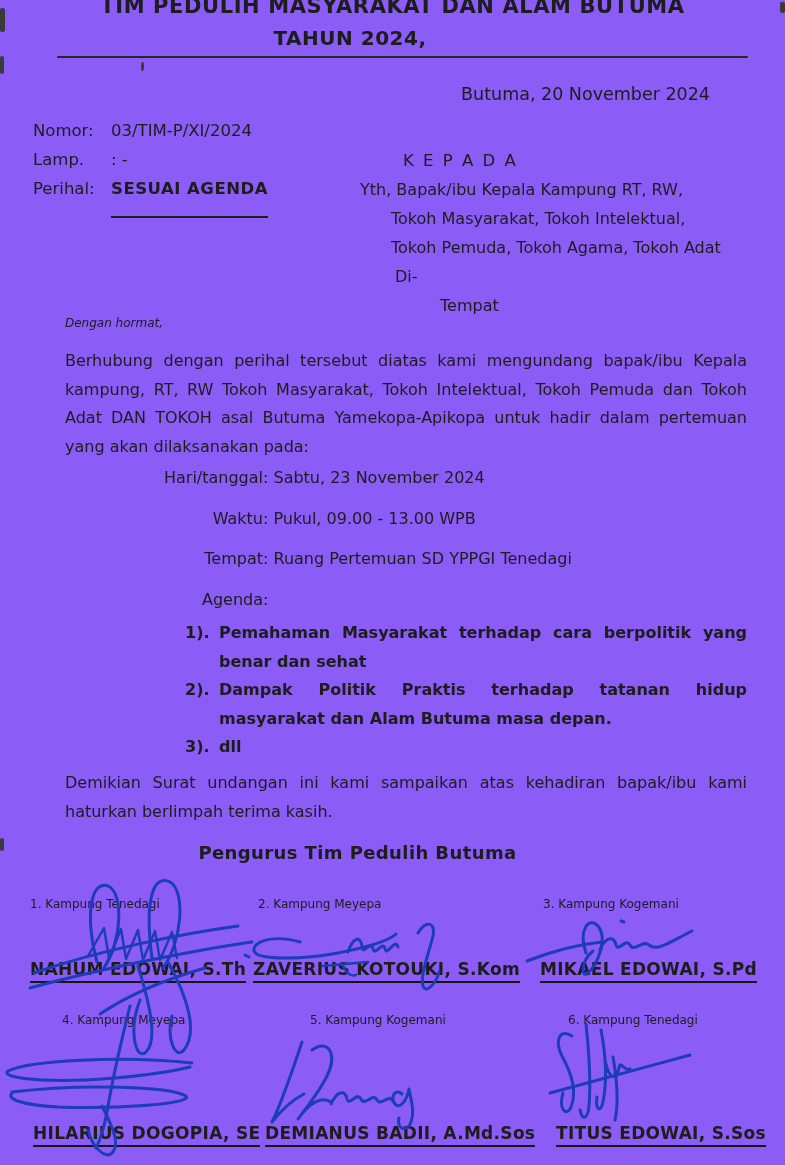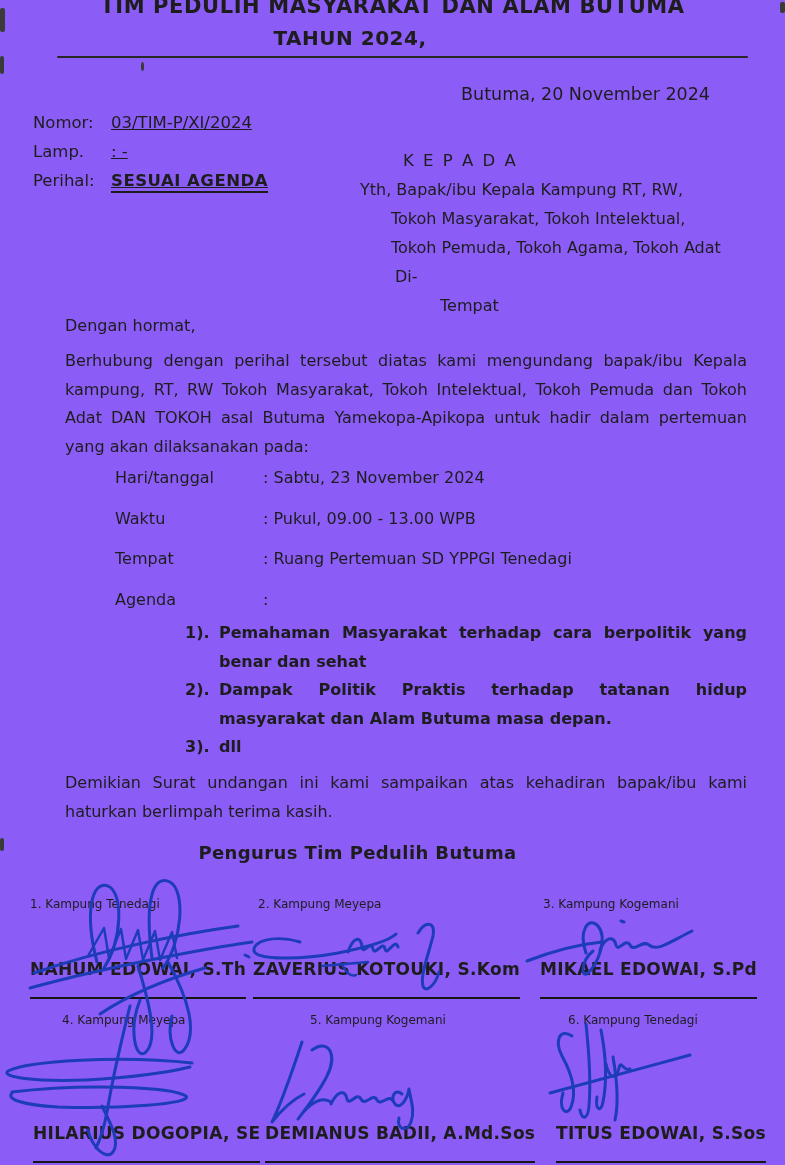--- a/index.html
+++ b/index.html
@@ -8,46 +8,46 @@
     position:relative;width:785px;height:1165px;background:#8b5cf6;
     overflow:hidden;font-family:"DejaVu Sans",sans-serif;color:#1d1d1d;
   }
   .abs{position:absolute;}
   
   .title1{top:-6px;left:0;width:785px;text-align:center;font-size:21px;font-weight:bold;letter-spacing:.6px;}
   .title2{top:26px;left:0;width:700px;text-align:center;font-size:20px;font-weight:bold;letter-spacing:.5px;}
   .rule{top:56px;left:57px;width:691px;height:2.4px;background:#272727;border-radius:2px;}
   .date{top:84px;right:75px;font-size:17.5px;margin-left:12px;}
   
-  .meta{top:108px;left:33px;font-size:16.5px;line-height:29px;text-decoration:underline;}
+  .meta{top:116px;left:33px;font-size:16.5px;line-height:29px;}
   .meta .lab{display:inline-block;width:78px;}
-  .perihal-val{font-weight:bold;letter-spacing:.5px;border-bottom:2.4px solid #1c1c1c;padding-bottom:1px;}
+  .perihal-val{font-weight:bold;letter-spacing:.5px;border-bottom:2.4px solid #1c1c1c;padding-bottom:18px;}
   
   .recip{top:126px;left:360px;font-size:16px;line-height:29px;width:400px;}
   .kepada{padding-left:43px;letter-spacing:2px;font-size:16.5px;margin-top:20px;}
   .r-ind1{padding-left:31px;}
   .r-ind2{padding-left:35px;}
   .r-ind3{padding-left:80px;}
   
-  .salut{top:316px;left:65px;font-size:16px;}
+  .salut{top:316px;left:65px;font-size:12px;font-style:italic;}
   .para{top:347px;left:65px;width:682px;font-size:16px;line-height:28.5px;text-align:justify;}
   .closing{top:768px;left:65px;width:682px;font-size:16px;line-height:29px;text-align:justify;}
   
   .details{top:468px;left:115px;font-size:16px;}
-  .drow{height:40.5px;display:flex;}
+  .drow{height:40.5px;display:flex;text-align:right;}
   .dlab{width:148px;flex:0 0 148px;}
   
   .agenda{top:619px;left:185px;width:562px;font-size:16px;line-height:28.5px;font-weight:bold;}
   .aitem{display:flex;}
   .anum{flex:0 0 34px;}
   .atext{flex:1;text-align:justify;}
   
   .sig-head{top:842px;left:0;width:715px;text-align:center;font-size:18px;font-weight:bold;letter-spacing:.4px;}
   .slabel{font-size:12px;}
-  .sname{font-size:17px;font-weight:bold;letter-spacing:.3px;border-bottom:2.6px solid #161616;padding-bottom:18px;display:inline-block;}
+  .sname{font-size:17px;font-weight:bold;letter-spacing:.3px;border-bottom:2.6px solid #161616;padding-bottom:2px;display:inline-block;}
   .s1l{top:897px;left:30px;} .s1n{top:959px;left:30px;}
   .s2l{top:897px;left:258px;} .s2n{top:959px;left:253px;}
   .s3l{top:897px;left:543px;} .s3n{top:959px;left:540px;}
   .s4l{top:1013px;left:62px;} .s4n{top:1123px;left:33px;}
   .s5l{top:1013px;left:310px;} .s5n{top:1123px;left:265px;}
   .s6l{top:1013px;left:568px;} .s6n{top:1123px;left:556px;}
   
   .ink-overlay{position:absolute;left:0;top:0;width:785px;height:1165px;pointer-events:none;z-index:6;}
   .ink-overlay path{fill:none;stroke:var(--ink);stroke-width:3;stroke-linecap:round;stroke-linejoin:round;}
   .ink-overlay path.thin{stroke-width:2.4;}

